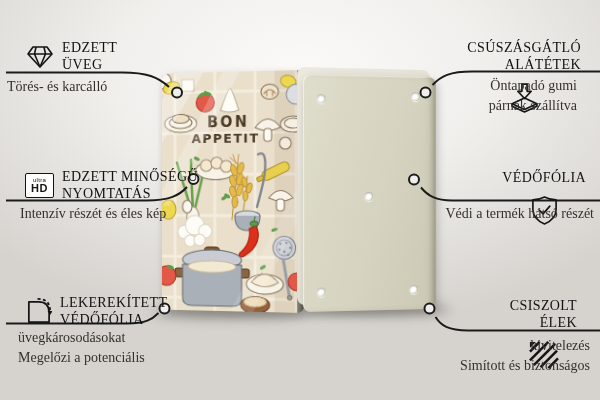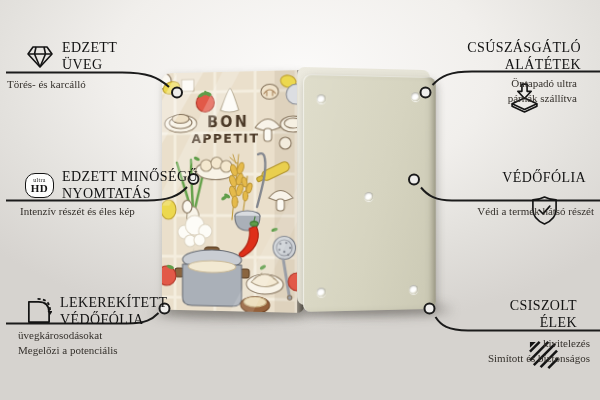--- a/index.html
+++ b/index.html
@@ -8,25 +8,25 @@
     background:radial-gradient(ellipse 420px 260px at 50% 18%, #fbfaf9 0%, #f1efec 45%, #e3e1dd 72%, #d6d3cf 100%);
     font-family:"Liberation Serif", serif; color:#141414;
   }
   
   .callout{position:absolute;z-index:6}
   .c-row{display:flex;align-items:center;gap:8px}
   .c-row.r{flex-direction:column}
   .titles{display:flex;flex-direction:column}
   .titles.ra{text-align:right;align-items:flex-end}
   .c-title{font-weight:normal;font-size:14px;line-height:1.2;letter-spacing:.4px;color:#121212;white-space:nowrap}
-  .c-sub{font-size:11px;color:#34302b;line-height:1.4;white-space:nowrap}
+  .c-sub{font-size:14px;color:#34302b;line-height:1.4;white-space:nowrap}
   .c-sub.ra{text-align:right}
   .icon{display:inline-flex;align-items:center;justify-content:center;flex:0 0 auto}
-  .uhd{width:27px;height:23px;border:1.6px solid #141414;border-radius:10px;flex-direction:column;
-       font-family:Liberation Serif, serif;line-height:1;background:#fdfdfc}
+  .uhd{width:27px;height:23px;border:1.6px solid #141414;border-radius:2px;flex-direction:column;
+       font-family:Liberation Sans, sans-serif;line-height:1;background:#fdfdfc}
   .uhd-small{font-size:6px;letter-spacing:.3px}
   .uhd-big{font-size:11px;font-weight:bold;letter-spacing:.5px}
   
   .lines{position:absolute;left:0;top:0;z-index:5;pointer-events:none}
   
   .shadow{position:absolute;border-radius:50%;background:rgba(60,56,50,.38);filter:blur(6px);z-index:1}
   .front-board{position:absolute;left:156px;top:70px;width:148px;height:243px;z-index:2;
     transform:perspective(800px) rotateY(-9deg);transform-origin:right center;}
   .front-glass{position:absolute;inset:0;border-radius:9px;overflow:hidden;
     box-shadow:inset 2px 2px 2px rgba(255,255,255,.85), inset 0 -2px 2px rgba(255,255,255,.35), 2px 4px 8px rgba(70,66,58,.35);}
@@ -304,21 +304,21 @@
       <svg width="31" height="31" viewBox="0 0 30 30">
         <g fill="none" stroke="#141414" stroke-width="1.6" stroke-linejoin="round">
           <path d="M12.5 2 h5 v7 h4 L15 16 8.5 9 h4 Z"></path>
           <path d="M3 21 L15 15.5 27 21 15 26.5 Z"></path>
           <path d="M3 21 v2.5 L15 29 27 23.5 V21"></path>
         </g>
       </svg>
     </span>
   </div>
   <div class="callout c-sub ra" style="right:23px;top:76px">
-    <div>Öntapadó ultra</div>
+    <div>Öntapadó gumi</div>
     <div>párnák szállítva</div>
   </div>
 
   <div class="callout c-row r" style="right:14px;top:170px">
     <div class="titles ra">
       <div class="c-title">VÉDŐFÓLIA</div>
     </div>
     <span class="icon">
       <svg width="29" height="31" viewBox="0 0 30 32">
         <g fill="none" stroke="#141414" stroke-width="1.7" stroke-linejoin="round" stroke-linecap="round">

